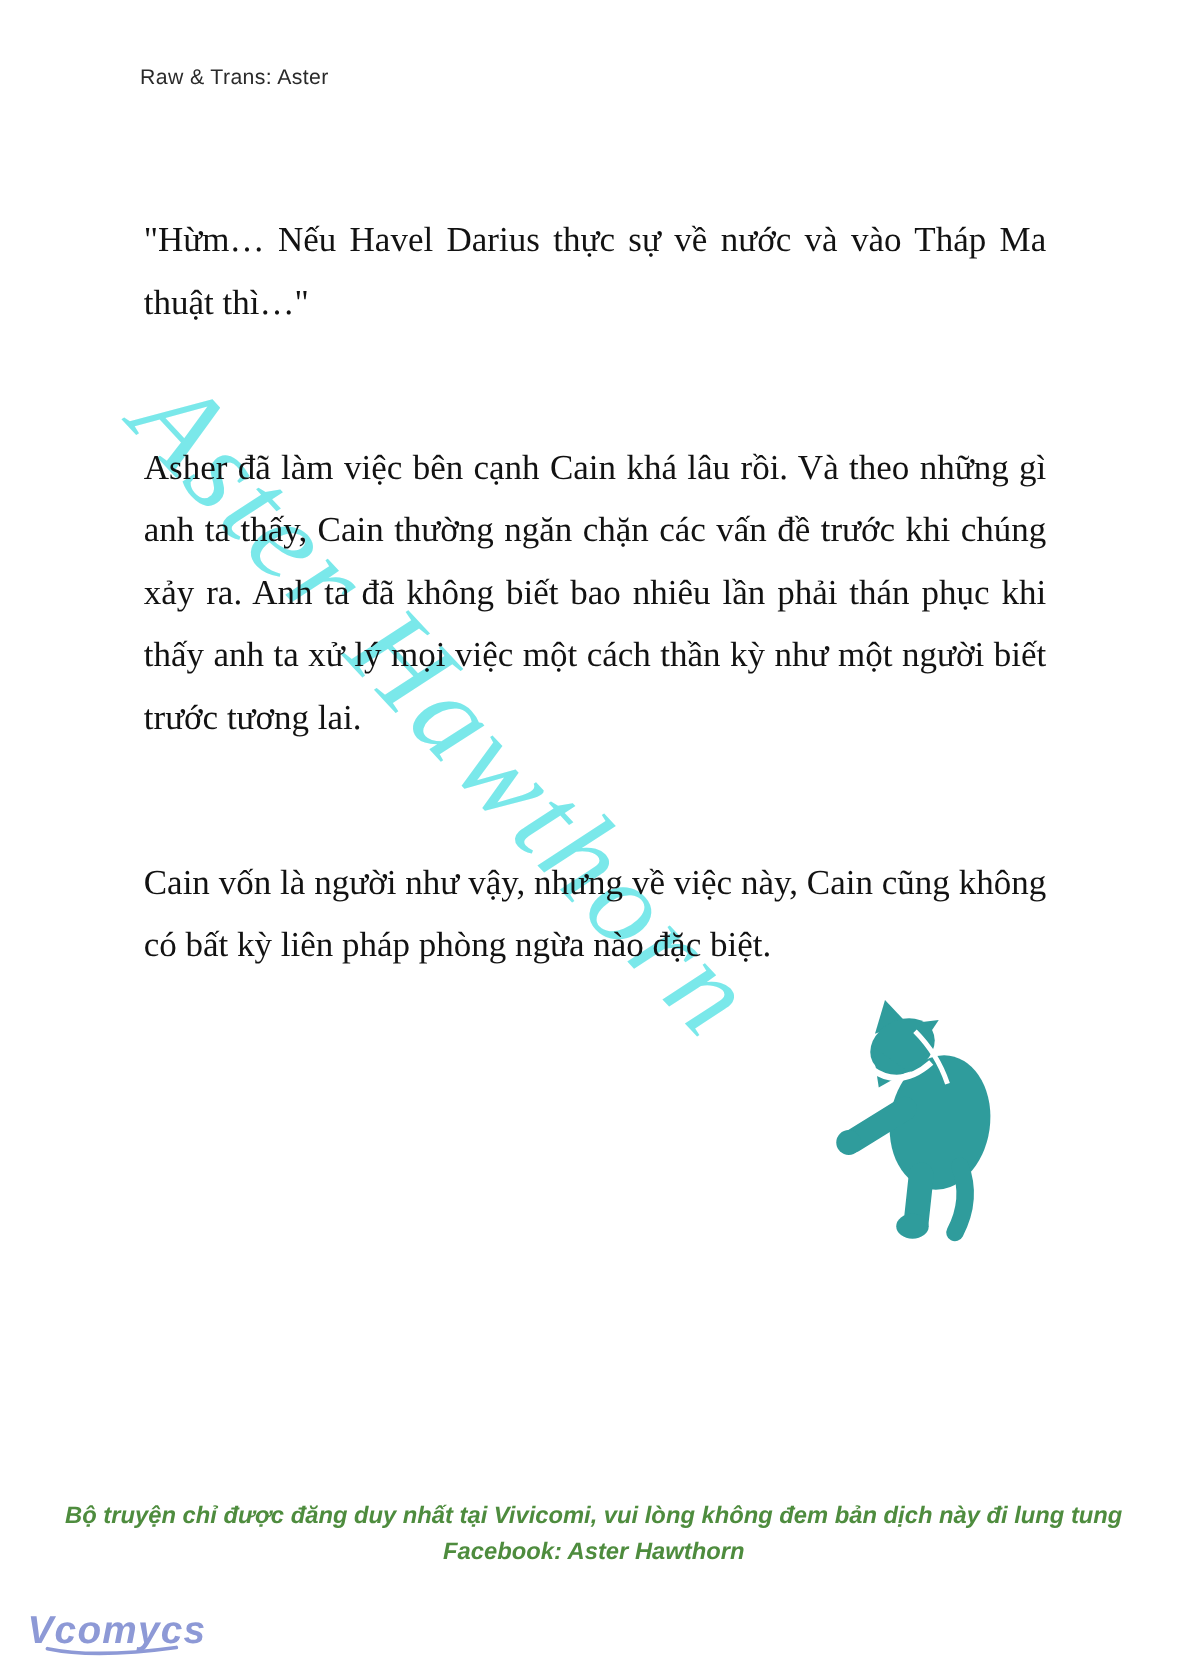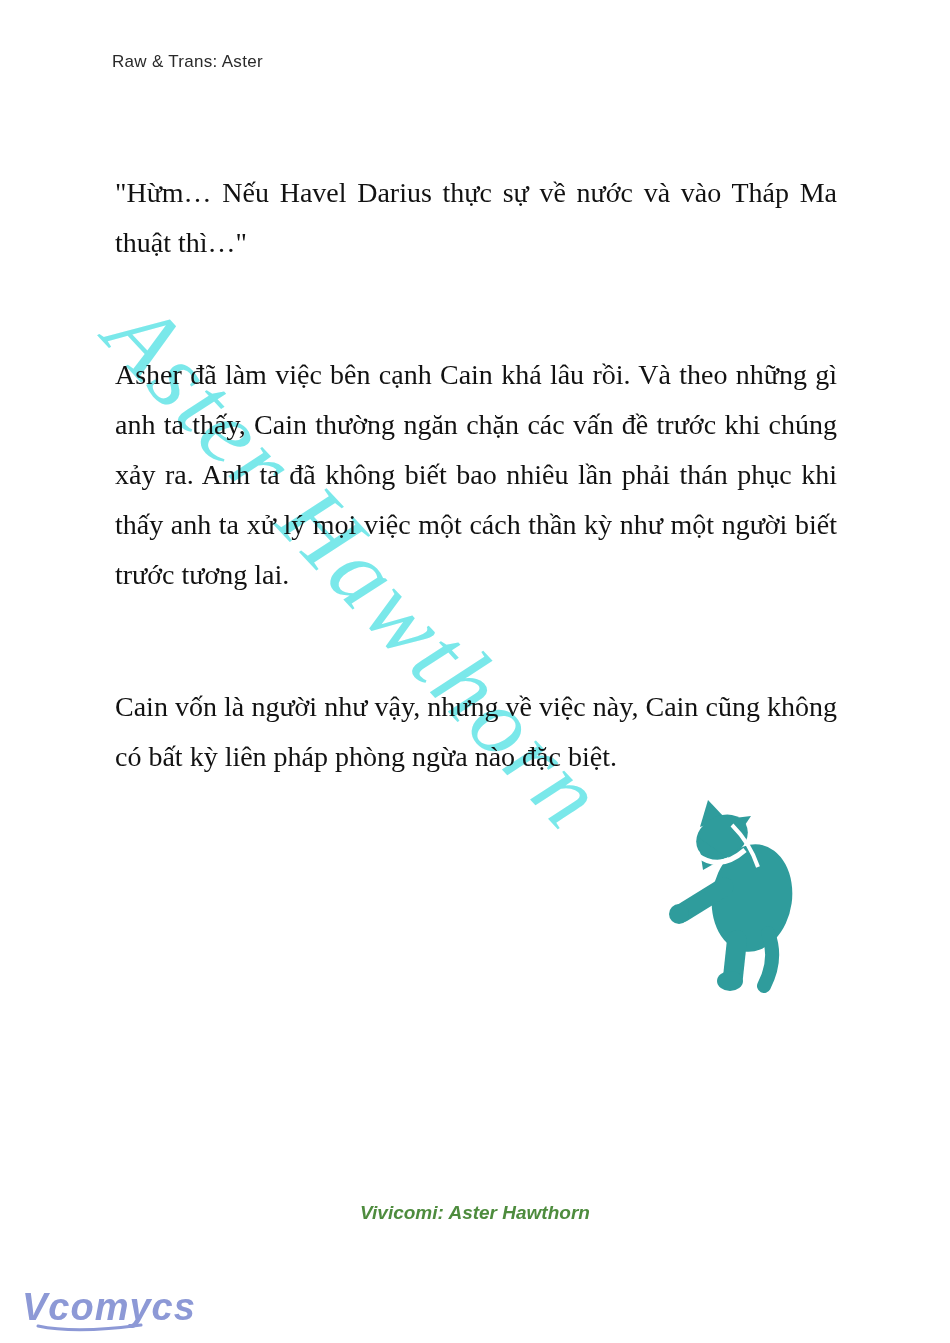--- a/index.html
+++ b/index.html
@@ -59,21 +59,21 @@
     z-index:2;
   }
   .logo{
     position:absolute;left:22px;top:1288px;
     font-family:"Liberation Sans", sans-serif;
     font-style:italic;font-weight:bold;
     color:var(--logo-color,#8d99d6);
     z-index:2;
     line-height:1;
   }
-  .logo-text{font-size:38px;letter-spacing:1px;}
+  .logo-text{font-size:31px;letter-spacing:1px;}
   .logo-text::first-letter{font-size:44px;}
   .logo-swoosh{display:block;margin:-4px 0 0 14px;}
   .logo-swoosh path{stroke:var(--logo-color,#8d99d6);}
 </style>
 </head>
 <body>
 
 <div class="page">
 
   <div class="credit">Raw &amp; Trans: Aster</div>
@@ -102,21 +102,22 @@
     <path class="white-line" d="M92,30 Q110,48 118,72" stroke-width="4"></path>
   </svg>
 
   <div class="content">
     <p>"Hừm… Nếu Havel Darius thực sự về nước và vào Tháp Ma thuật thì…"</p>
     <p>Asher đã làm việc bên cạnh Cain khá lâu rồi. Và theo những gì anh ta thấy, Cain thường ngăn chặn các vấn đề trước khi chúng xảy ra. Anh ta đã không biết bao nhiêu lần phải thán phục khi thấy anh ta xử lý mọi việc một cách thần kỳ như một người biết trước tương lai.</p>
     <p>Cain vốn là người như vậy, nhưng về việc này, Cain cũng không có bất kỳ liên pháp phòng ngừa nào đặc biệt.</p>
   </div>
 
   <div class="footer">
-    <div>Vivicomi: Aster Hawthorn</div>
+    <div>Bộ truyện chỉ được đăng duy nhất tại Vivicomi, vui lòng không đem bản dịch này đi lung tung</div>
+    <div>Facebook: Aster Hawthorn</div>
   </div>
 
   <div class="logo">
     <span class="logo-text">Vcomycs</span>
     <svg class="logo-swoosh" width="110" height="12" viewBox="0 0 110 12" aria-hidden="true">
       <path d="M2,4 Q40,12 105,3" stroke-width="3" fill="none" stroke-linecap="round"></path>
     </svg>
   </div>
 
 </div>

